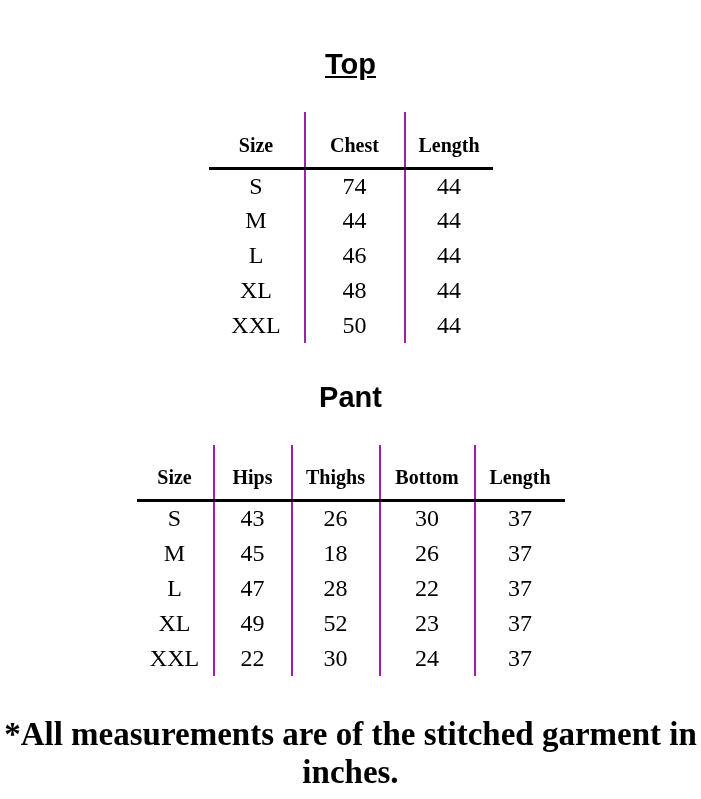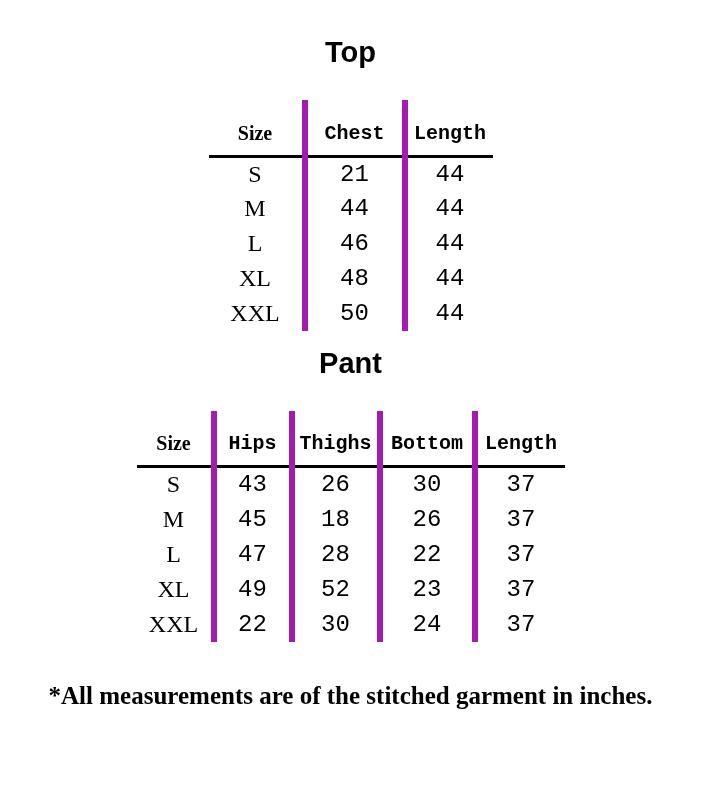--- a/index.html
+++ b/index.html
@@ -21,22 +21,22 @@
     flex-direction: column;
     align-items: center;
   }
   .garment-title {
     font-family: "Liberation Sans", sans-serif;
     font-weight: bold;
     font-size: 29px;
     line-height: 1.15;
     color: #000000;
   }
-  .title-top { margin-top: 36px; }
-  .title-pant { margin-top: 16px; }
+  .title-top { margin-top: 48px; text-decoration: underline; }
+  .title-pant { margin-top: 38px; }
 
   table.size-chart {
     border-collapse: collapse;
     table-layout: fixed;
   }
   .top-table  { margin-top: 31px; }
   .pant-table { margin-top: 30px; }
 
   table.size-chart th,
   table.size-chart td {
@@ -57,28 +57,27 @@
   }
   table.size-chart td {
     font-family: "Liberation Serif", serif;
     font-weight: normal;
     font-size: 24px;
     height: 35px;
     vertical-align: middle;
   }
   table.size-chart th + th,
   table.size-chart td + td {
-    border-left: 6px solid #a21caf;
-    font-family: Liberation Mono, monospace;
+    border-left: 2px solid #a21caf;
   }
 
   .footnote {
     font-family: "Liberation Serif", serif;
     font-weight: bold;
-    font-size: 25px;
+    font-size: 33px;
     line-height: 1.15;
     margin-top: 40px;
     text-align: center;
     color: #000000;
   }
 </style>
 </head>
 <body>
 
 <div class="page">
@@ -94,21 +93,21 @@
     <thead>
       <tr>
         <th>Size</th>
         <th>Chest</th>
         <th>Length</th>
       </tr>
     </thead>
     <tbody>
       <tr>
         <td>S</td>
-        <td>21</td>
+        <td>74</td>
         <td>44</td>
       </tr>
       <tr>
         <td>M</td>
         <td>44</td>
         <td>44</td>
       </tr>
       <tr>
         <td>L</td>
         <td>46</td>

